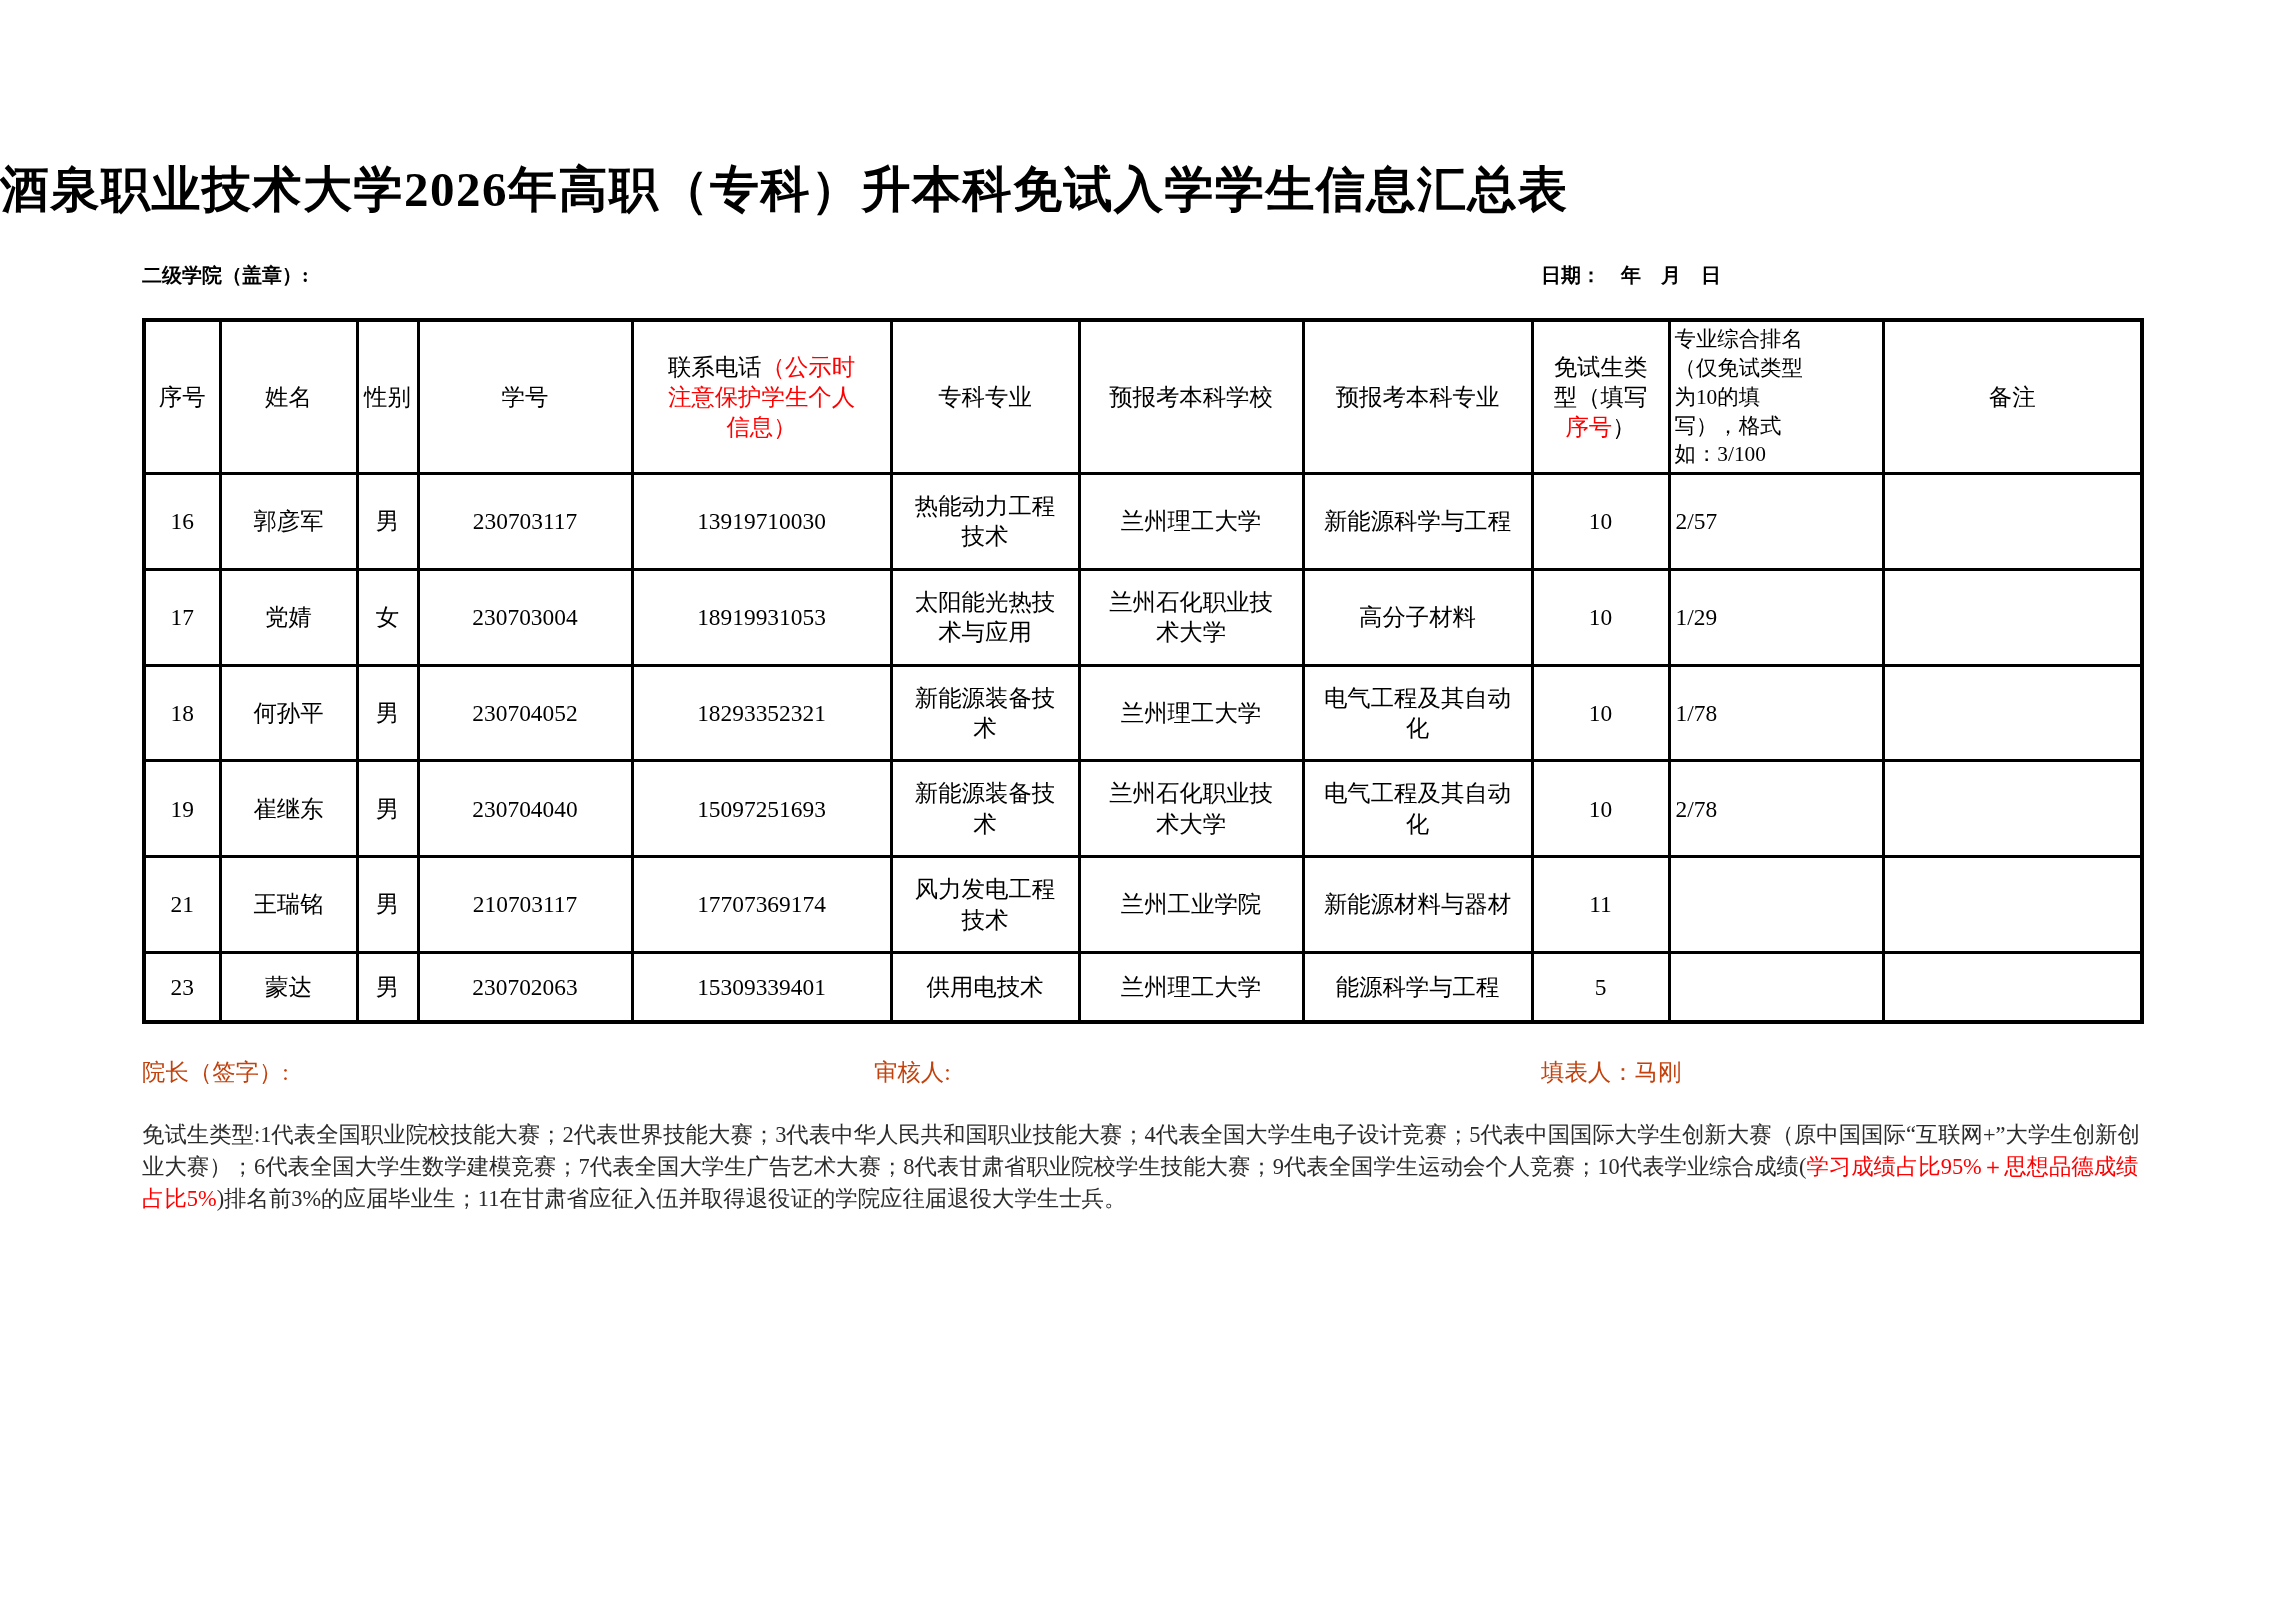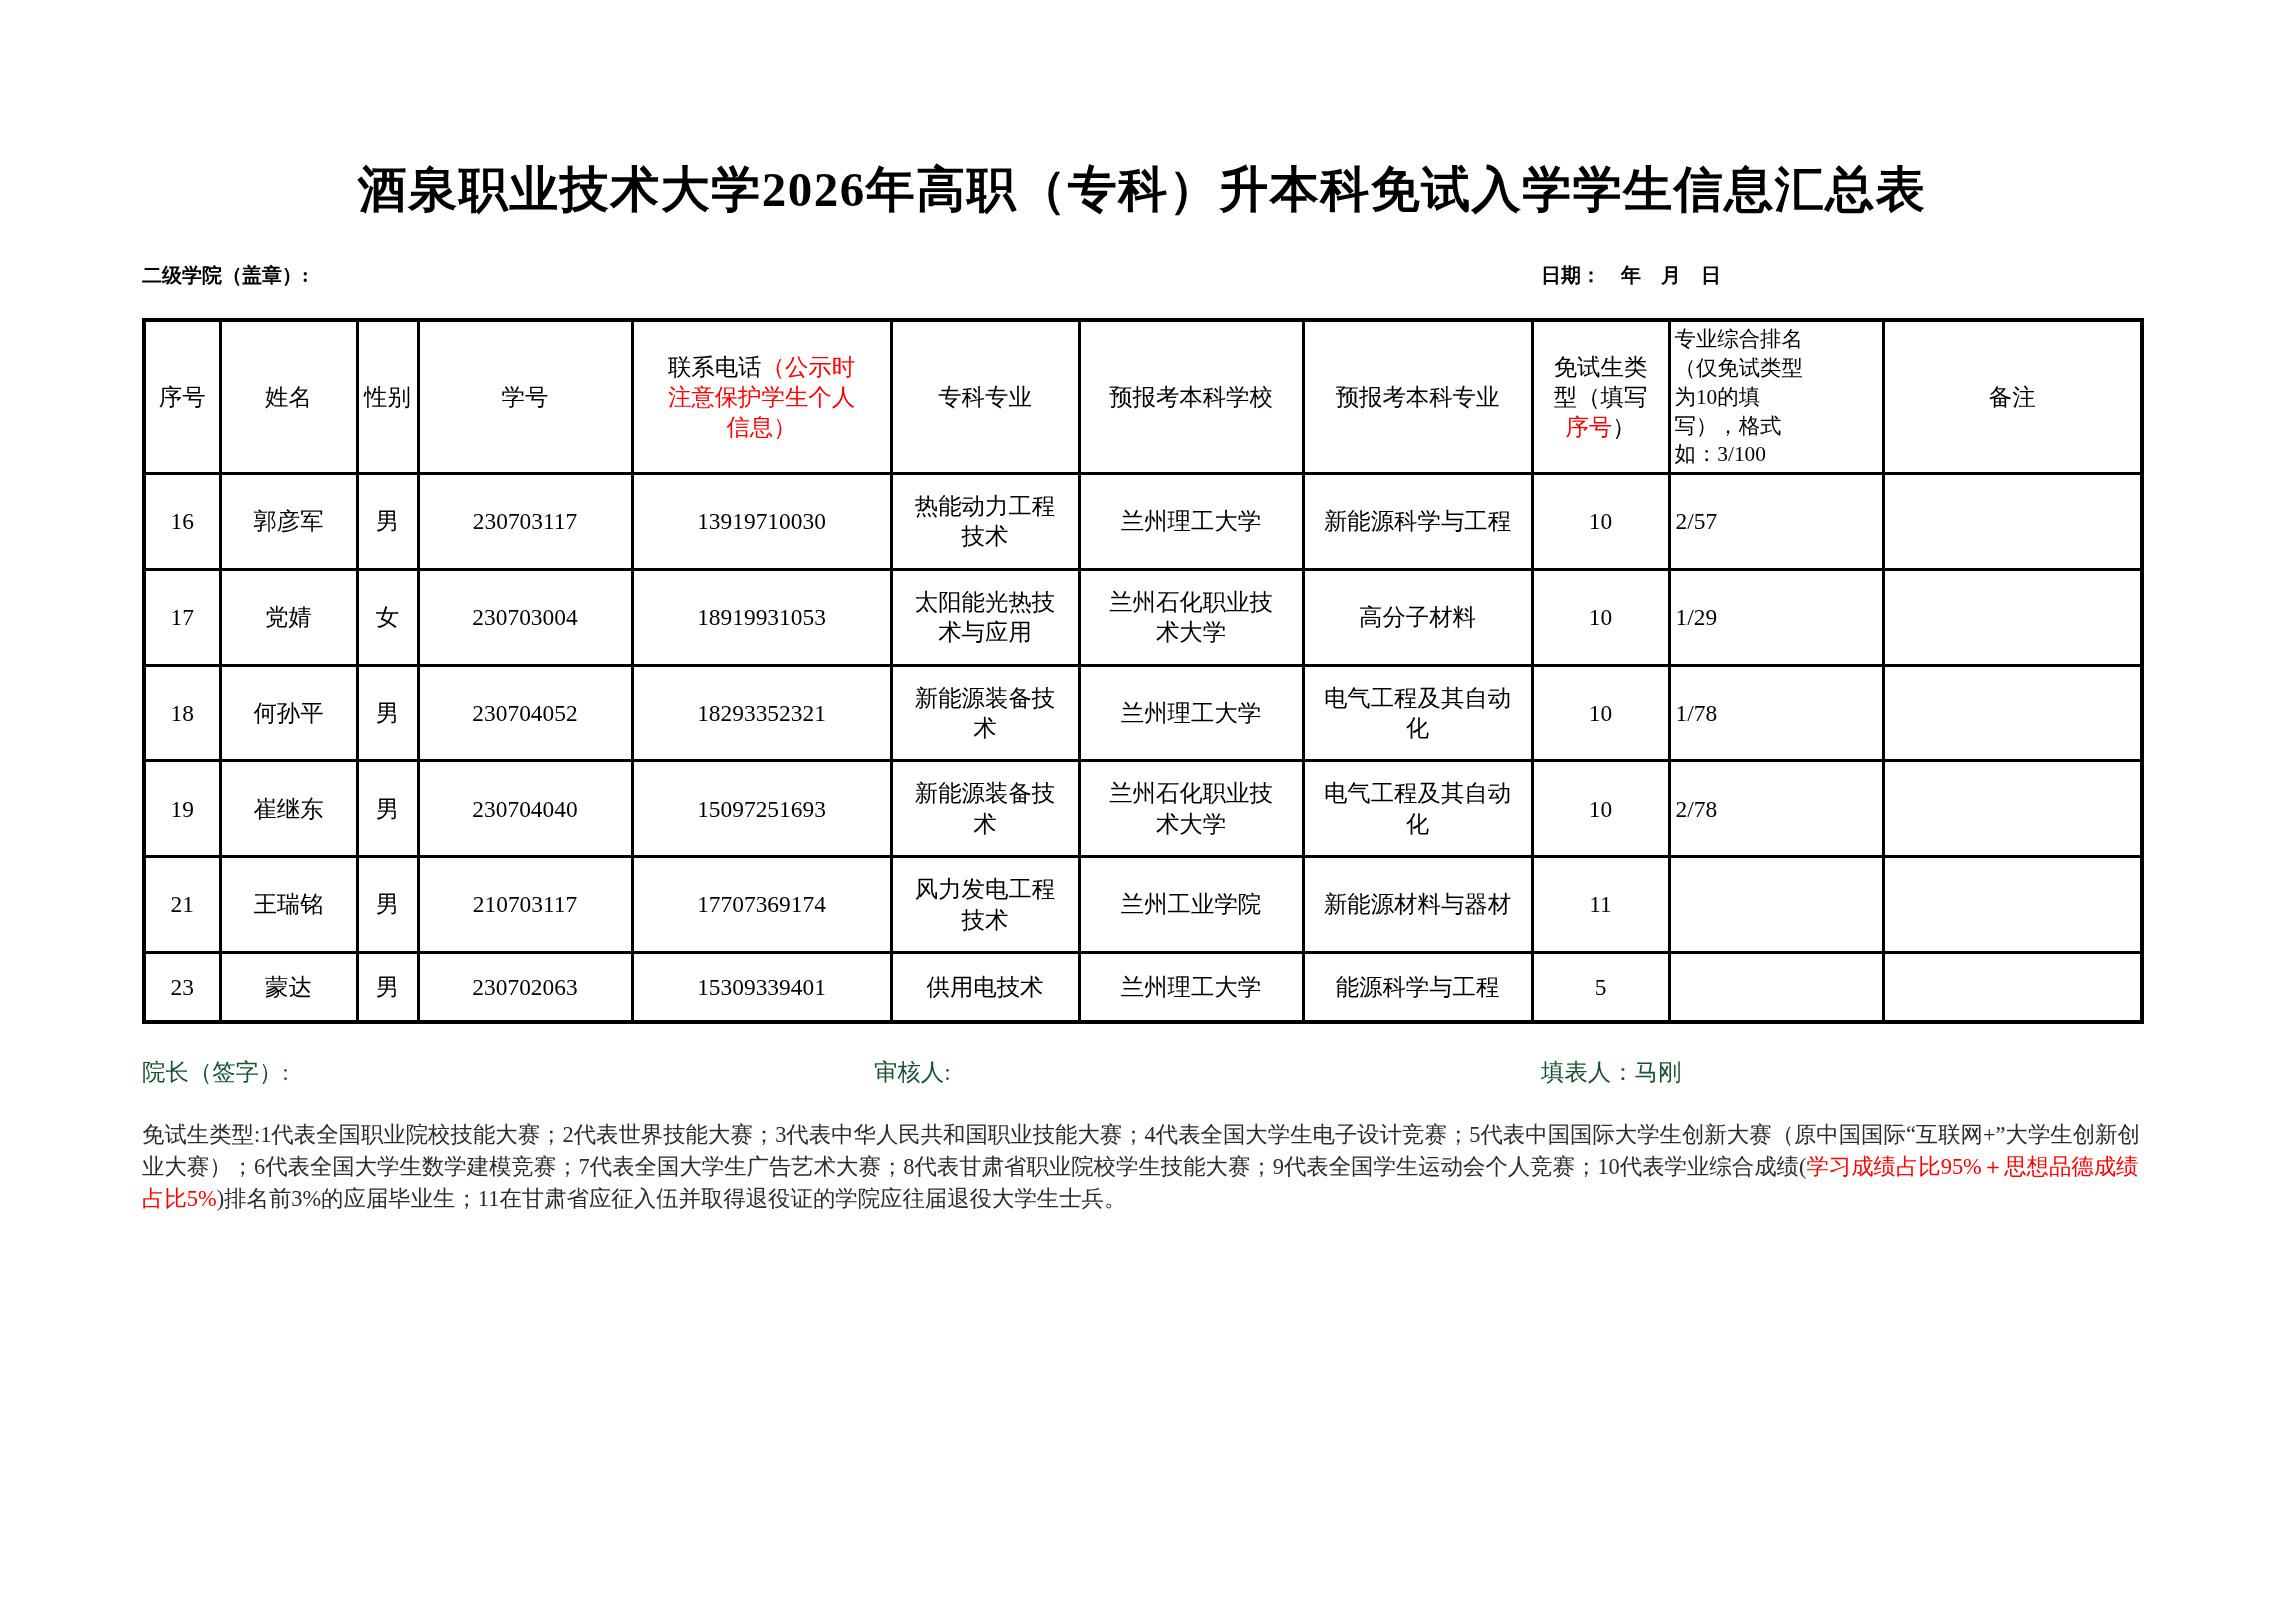--- a/index.html
+++ b/index.html
@@ -5,21 +5,21 @@
   html,body { margin:0; padding:0; background:#ffffff; }
   body {
     width:2284px; height:1616px;
     font-family:"Liberation Serif","DejaVu Serif",serif;
     color:#000;
   }
   .page { position:relative; width:2284px; height:1616px; overflow:hidden; background:#fff; }
 
   .title {
     padding-top:160px;
-    text-align:center;
+    text-align:left;
     font-size:49px;
     font-weight:bold;
     line-height:59px;
     letter-spacing:1.5px;
   }
 
   .subheader {
     position:relative;
     margin:43px 142px 0 142px;
     height:36px;
@@ -63,21 +63,21 @@
 
   td.rank-cell { text-align:left; padding-left:5.1px; }
   td.rank-hdr  { text-align:left; vertical-align:middle; font-size:21.4px; padding-left:4px; }
   .rank-hdr-inner { width:148px; text-align:left; line-height:1.35; }
 
   .signline {
     position:relative;
     margin:32px 142px 0 142px;
     height:33px;
     font-size:23.4px;
-    color:#14532d;
+    color:#c2410c;
   }
   .signline .sg-dean     { position:absolute; left:0; }
   .signline .sg-reviewer { position:absolute; left:732px; }
   .signline .sg-preparer { position:absolute; left:1399px; }
 
   .note {
     margin:30.5px 142px 0 142px;
     width:2005px;
     font-size:22.4px;
     line-height:32px;

